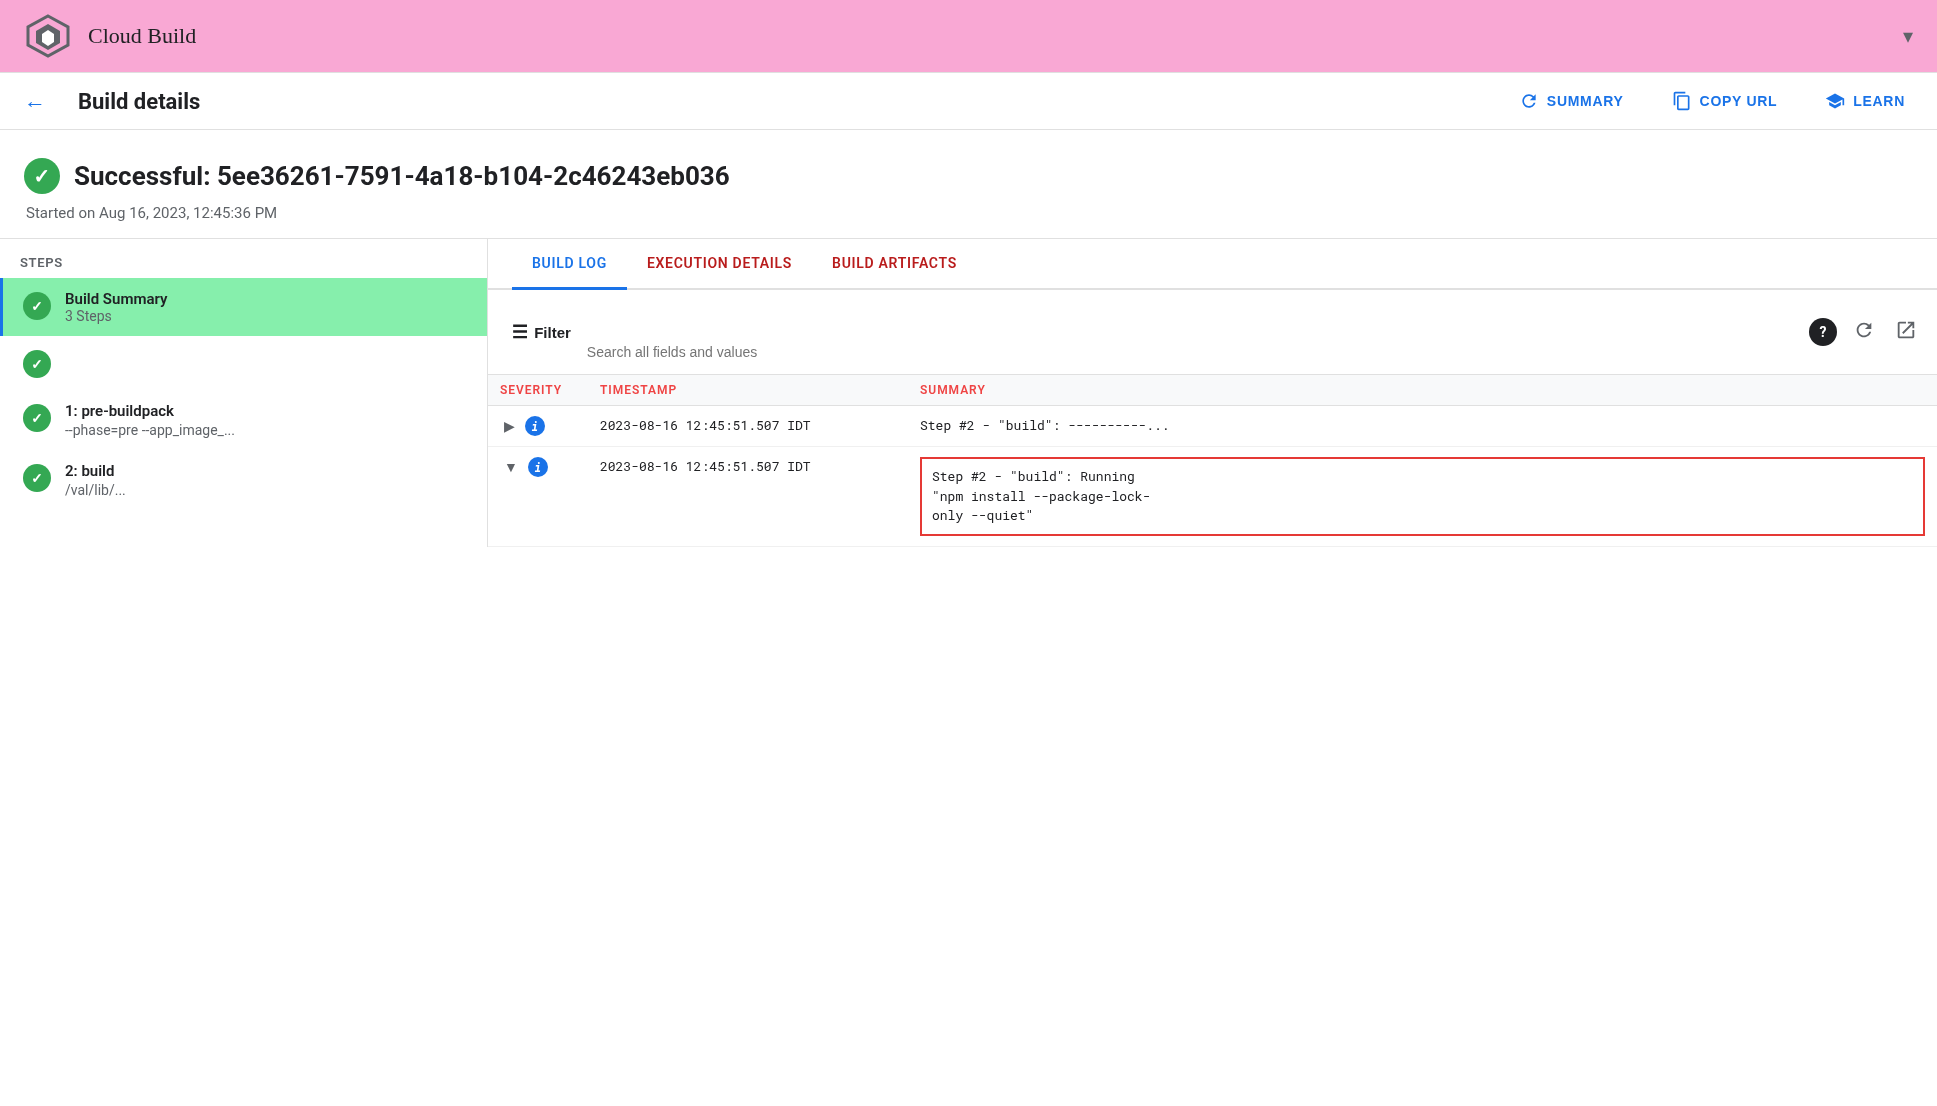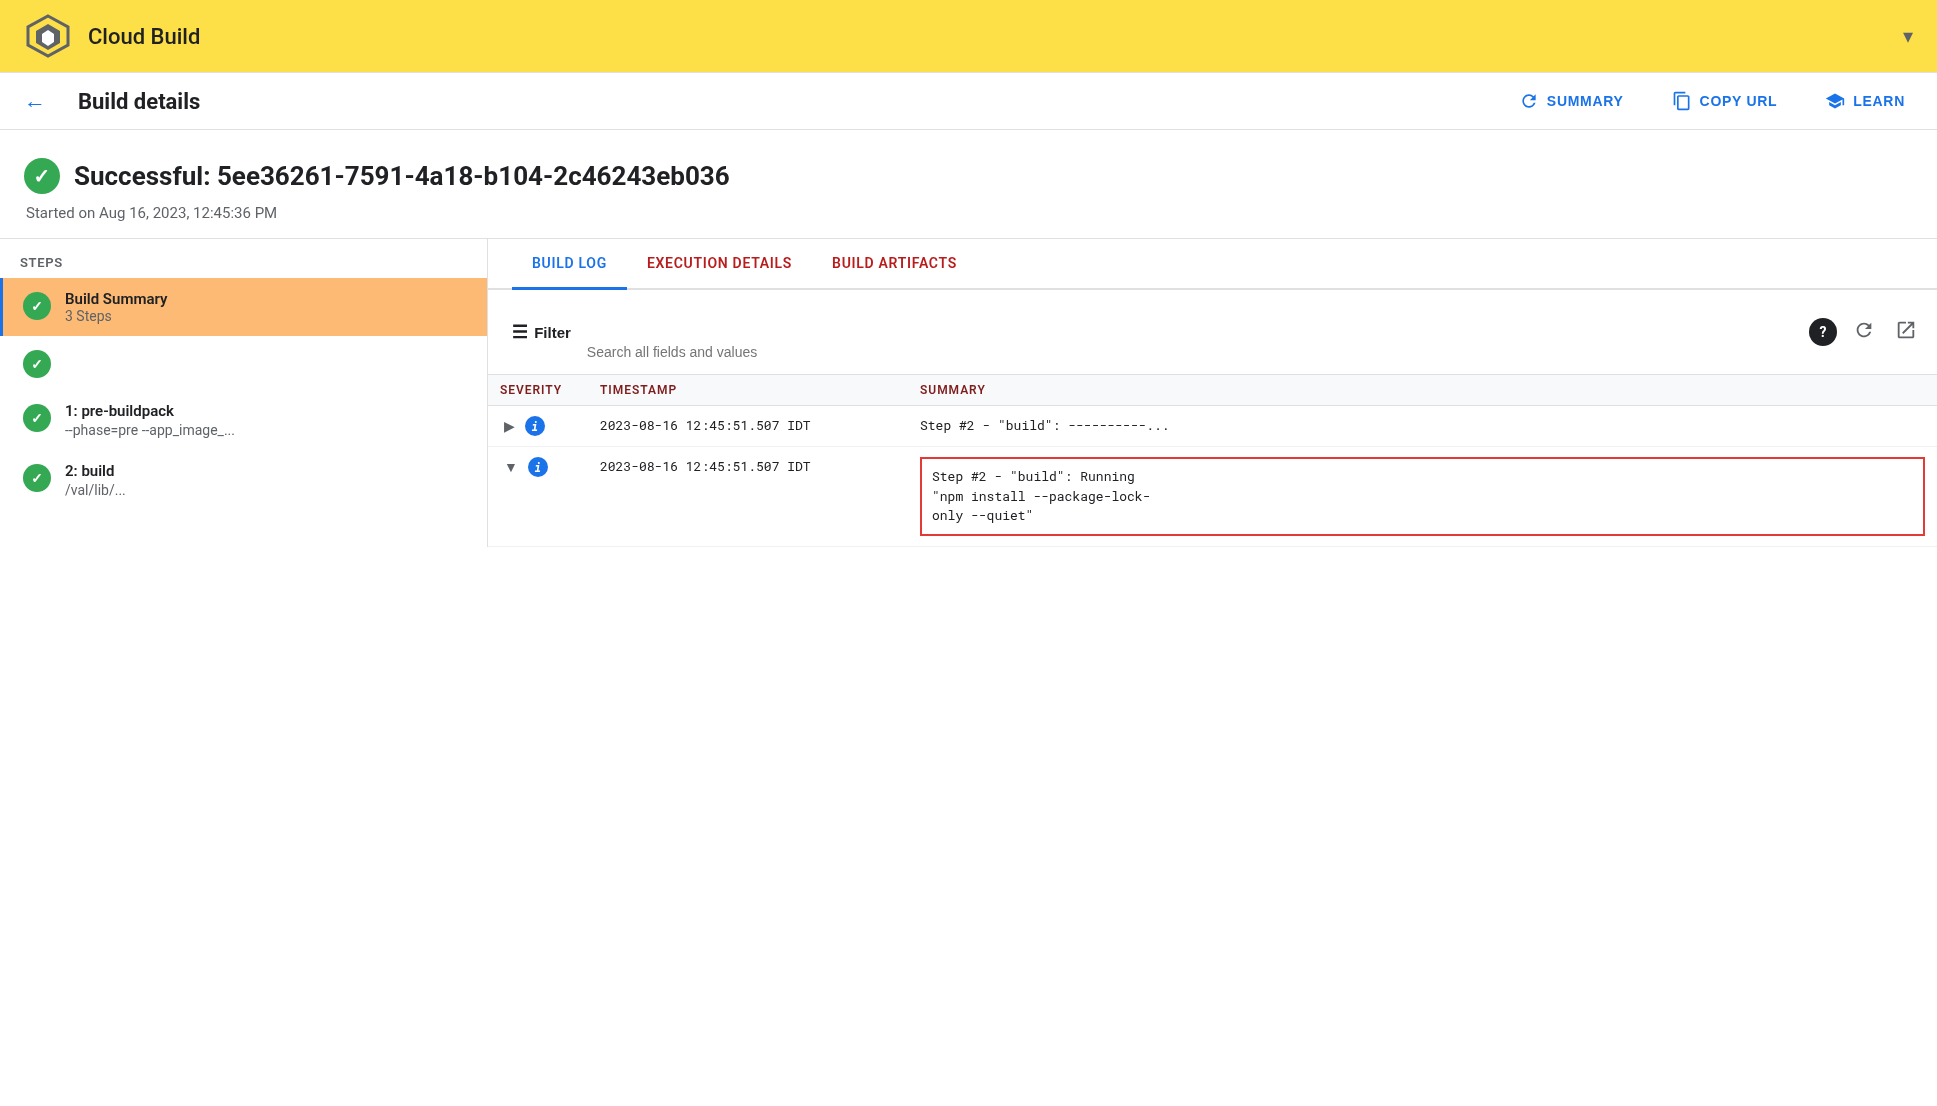--- a/index.html
+++ b/index.html
@@ -1,21 +1,21 @@
 <!DOCTYPE html>
 <html><head>
   <meta charset="utf-8">
   <style>
     * { box-sizing: border-box; margin: 0; padding: 0; }
     body { font-family: 'Google Sans', Roboto, Arial, sans-serif; background: #fff; color: #202124; font-size: 14px; }
 
     
     .app-header {
       display: flex; align-items: center; justify-content: space-between;
-      padding: 12px 24px; border-bottom: 1px solid #e0e0e0; background: #fde047;
+      padding: 12px 24px; border-bottom: 1px solid #e0e0e0; background: #f9a8d4; font-family: Liberation Serif, serif;
     }
     .app-header-left { display: flex; align-items: center; gap: 16px; }
     .app-title { font-size: 22px; font-weight: 500; color: #202124; }
     .chevron-down { font-size: 20px; color: #5f6368; }
 
     
     .cloud-build-logo {
       width: 48px; height: 48px; display: flex; align-items: center; justify-content: center;
     }
 
@@ -54,21 +54,21 @@
     
     .main-content { display: flex; border-top: 1px solid #e0e0e0; }
 
     
     .steps-panel { width: 488px; min-width: 320px; border-right: 1px solid #e0e0e0; flex-shrink: 0; }
     .steps-header { font-size: 13px; font-weight: 600; color: #5f6368; padding: 16px 20px 8px 20px; letter-spacing: 0.05em; text-transform: uppercase; }
     .step-item {
       display: flex; align-items: flex-start; gap: 14px;
       padding: 12px 20px; cursor: pointer; border-left: 3px solid transparent;
     }
-    .step-item.active { background: #fdba74; border-left-color: #1a73e8; }
+    .step-item.active { background: #86efac; border-left-color: #1a73e8; }
     .step-icon { width: 28px; height: 28px; background: #34a853; border-radius: 50%; display: flex; align-items: center; justify-content: center; flex-shrink: 0; margin-top: 2px; }
     .step-icon::after { content: '✓'; color: #fff; font-size: 14px; font-weight: 700; }
     .step-info { flex: 1; }
     .step-name { font-size: 15px; font-weight: 600; color: #202124; }
     .step-sub { font-size: 14px; color: #5f6368; margin-top: 2px; white-space: nowrap; overflow: hidden; text-overflow: ellipsis; max-width: 260px; }
     .step-count { font-size: 14px; color: #5f6368; }
 
     
     .right-panel { flex: 1; display: flex; flex-direction: column; min-width: 0; }
 
@@ -95,21 +95,21 @@
       flex: 1; border: none; outline: none; font-size: 14px; color: #5f6368; background: transparent; margin-top: 40px;
     }
     .filter-actions { display: flex; align-items: center; gap: 12px; margin-left: auto; }
     .icon-btn { background: none; border: none; cursor: pointer; color: #5f6368; font-size: 20px; padding: 4px; }
 
     
     .log-table { width: 100%; border-collapse: collapse; }
     .log-table thead tr { background: #f8f9fa; }
     .log-table th {
       text-align: left; font-size: 12px; font-weight: 600; letter-spacing: 0.08em;
-      color: #7f1d1d; padding: 8px 12px; border-bottom: 1px solid #e0e0e0;
+      color: #ef4444; padding: 8px 12px; border-bottom: 1px solid #e0e0e0;
       text-transform: uppercase;
     }
     .log-table td { padding: 10px 12px; border-bottom: 1px solid #f0f0f0; vertical-align: top; font-size: 13px; font-family: 'Roboto Mono', monospace; }
     .col-severity { width: 100px; }
     .col-timestamp { width: 320px; }
     .col-summary { }
 
     .expand-btn { background: none; border: none; cursor: pointer; color: #5f6368; font-size: 14px; padding: 2px 4px; }
     .info-badge {
       width: 20px; height: 20px; background: #1a73e8; border-radius: 50%;

